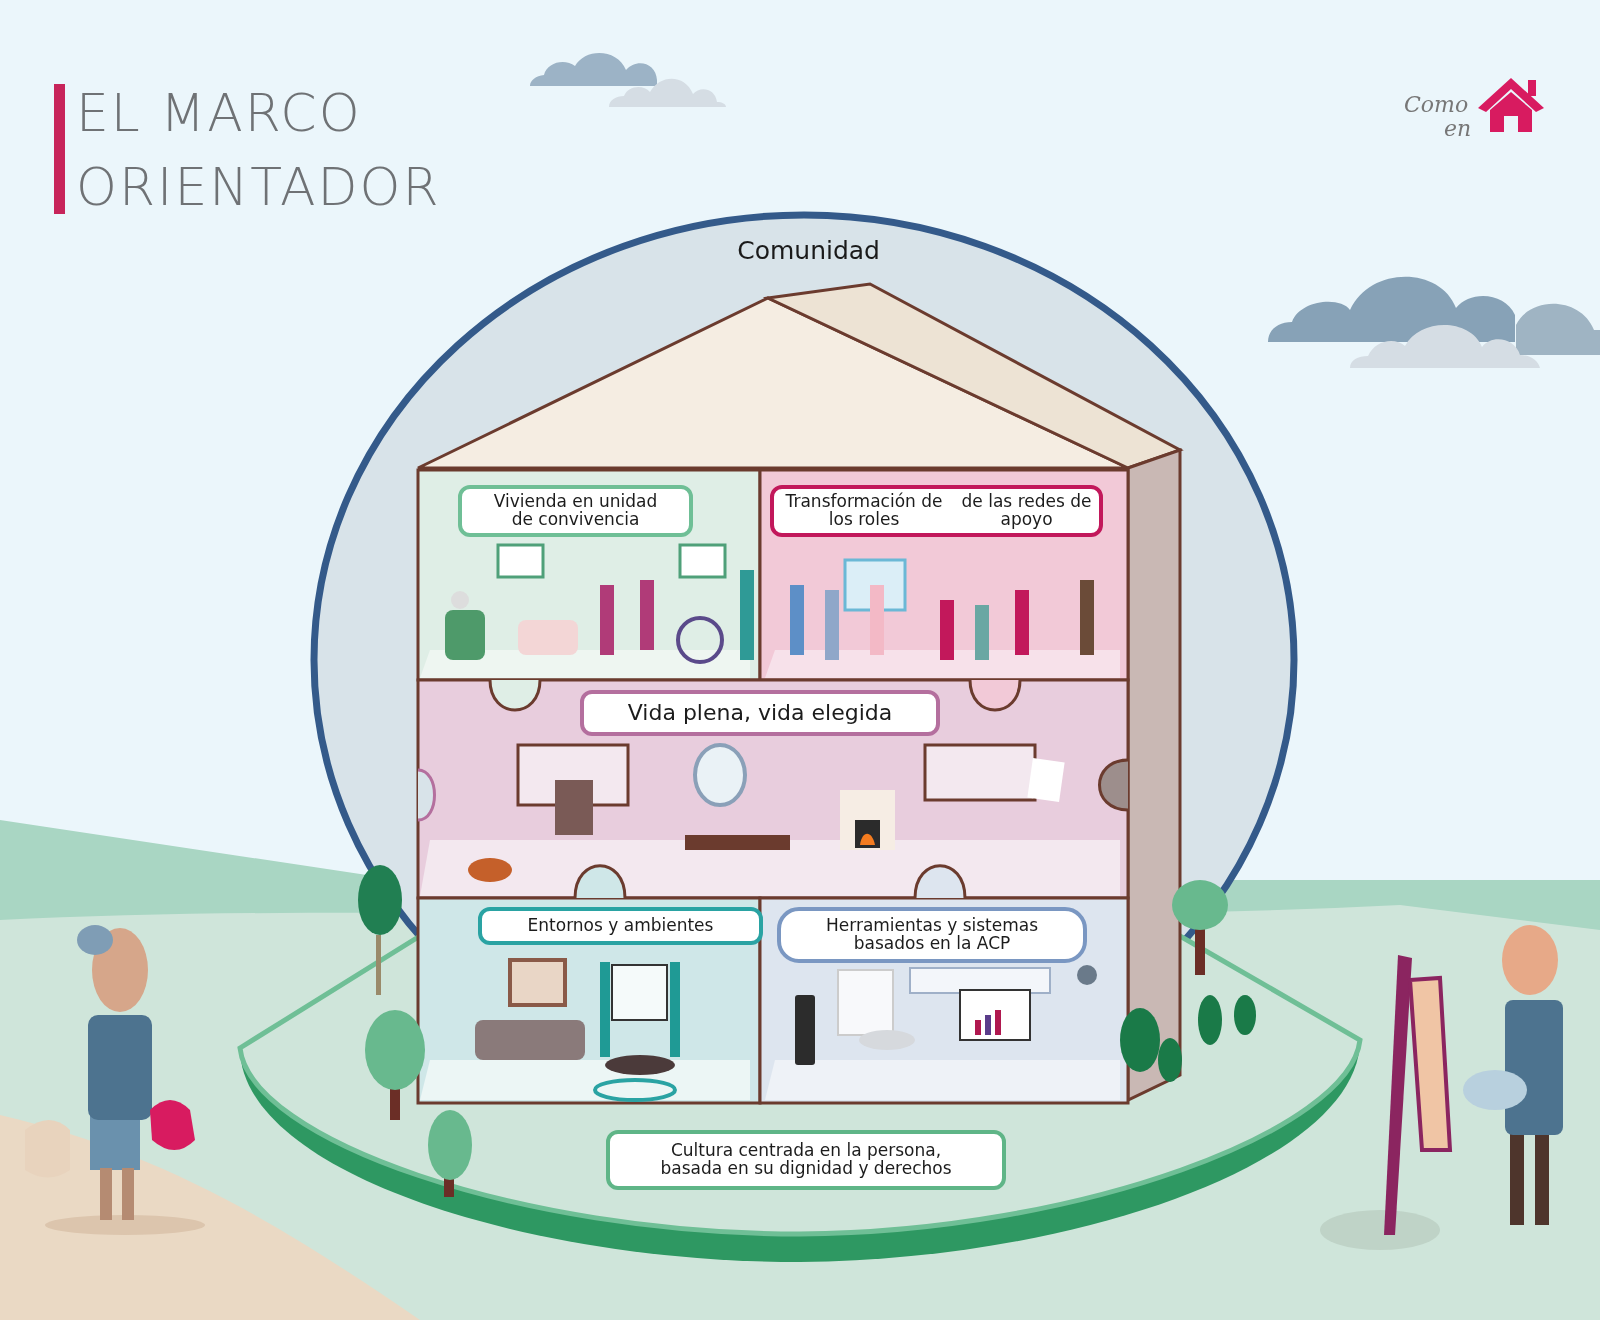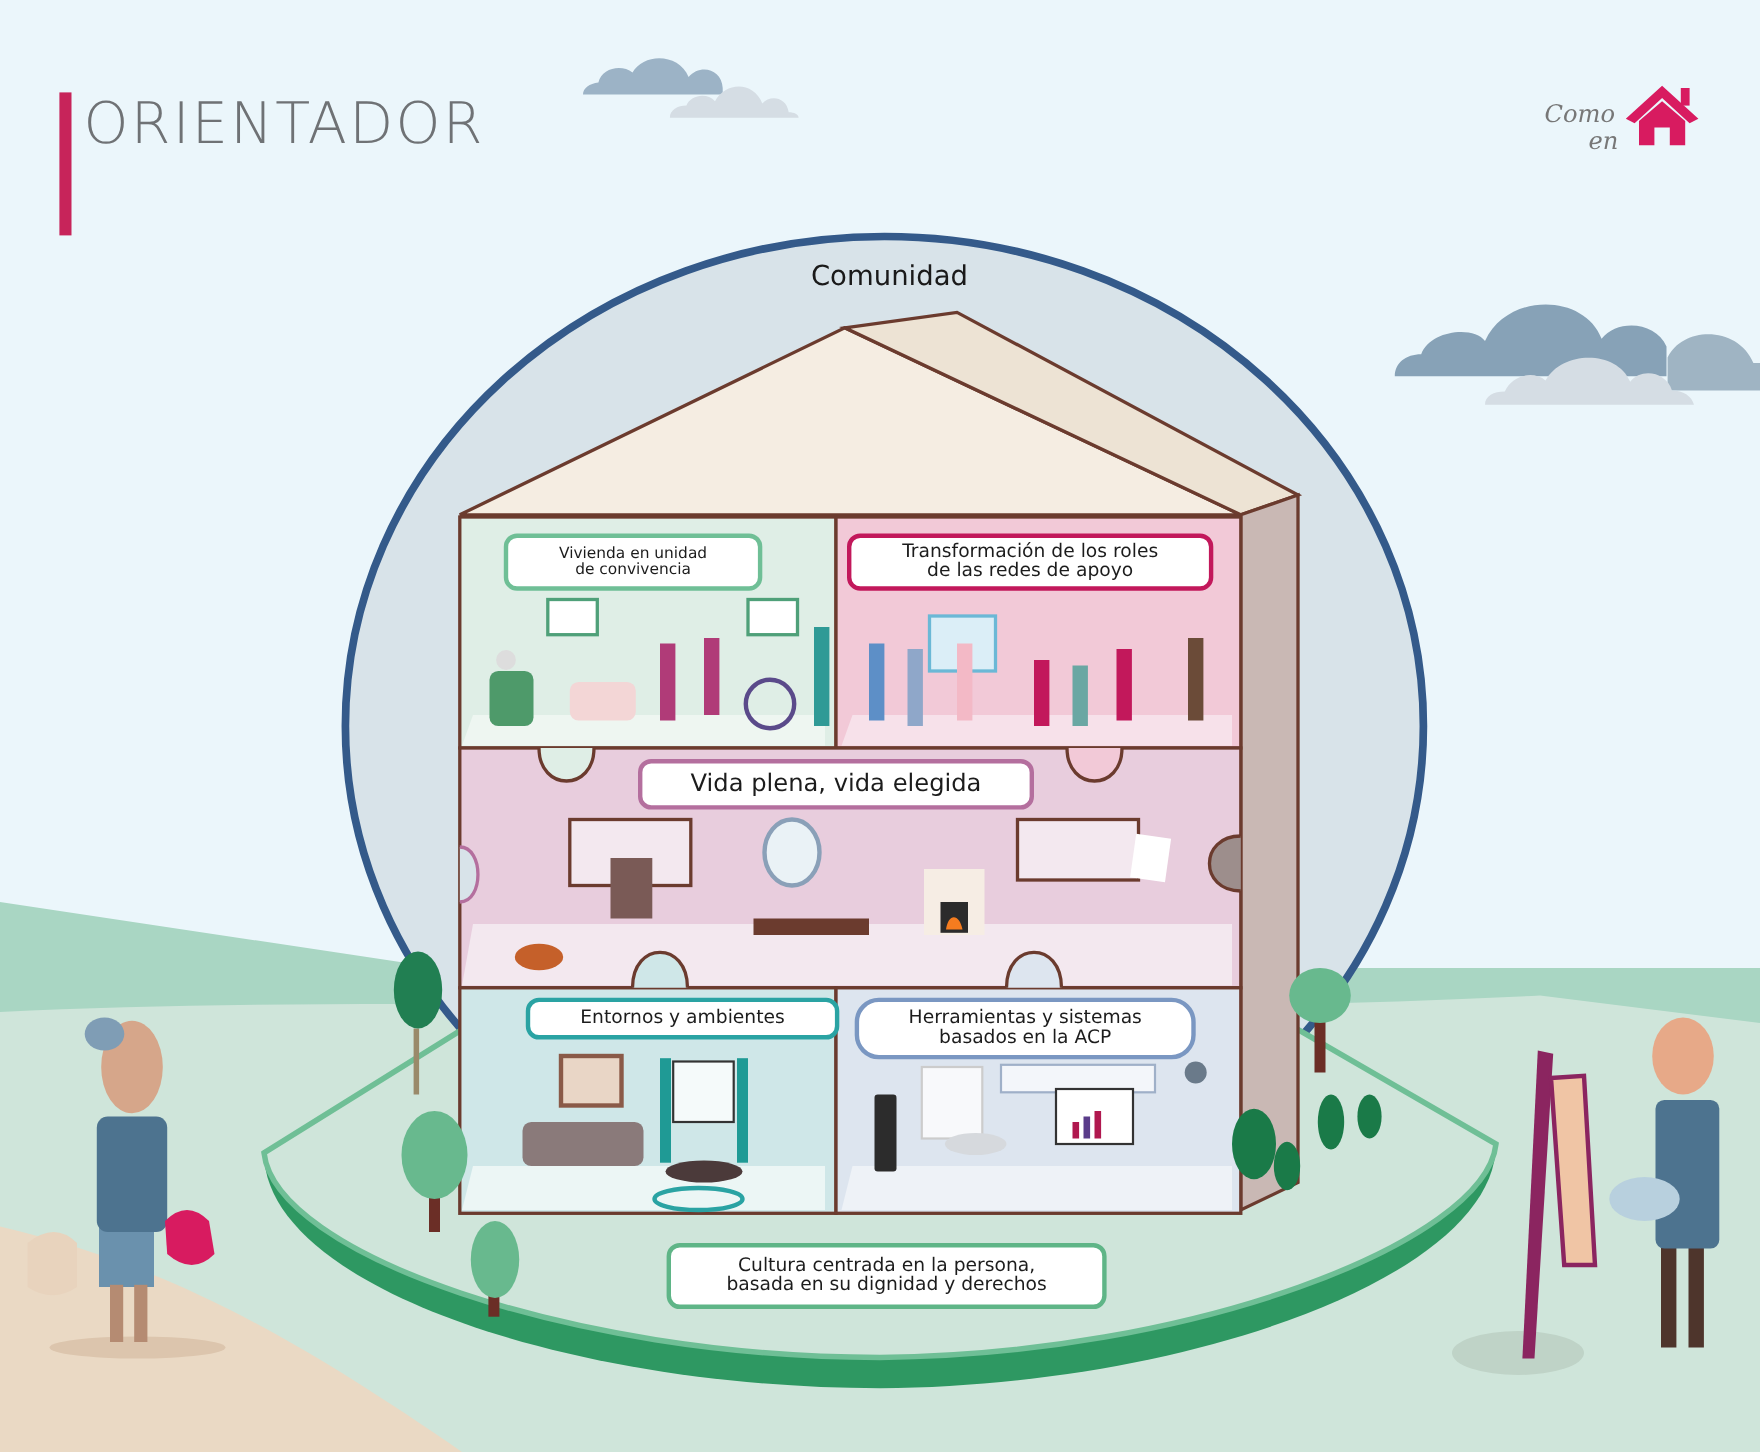--- a/index.html
+++ b/index.html
@@ -188,40 +188,41 @@
     <rect x="1510" y="1130" width="14" height="95" fill="#4e352c"></rect>
     <rect x="1535" y="1130" width="14" height="95" fill="#4e352c"></rect>
     <rect x="1505" y="1000" width="58" height="135" rx="8" fill="#4d738f"></rect>
     <ellipse cx="1530" cy="960" rx="28" ry="35" fill="#e7a988"></ellipse>
     <ellipse cx="1495" cy="1090" rx="32" ry="20" fill="#b8d0de"></ellipse>
   </g>
 </svg>
 
 <div class="title-bar"></div>
 <div class="title">
+  <span>EL MARCO</span>
   <span>ORIENTADOR</span>
 </div>
 
 <div class="logo">
   <span class="logo-text" style="left:-16px; top:22px;">Como</span>
   <span class="logo-text" style="left:24px; top:46px;">en</span>
   <svg style="left:56px; top:4px;" width="70" height="60" viewBox="0 0 70 60">
     <polygon points="35,4 2,34 10,38 35,15 60,38 68,34" fill="#d81b60"></polygon>
     <rect x="52" y="6" width="8" height="16" fill="#d81b60"></rect>
     <path d="M14,36 L35,18 L56,36 L56,58 L42,58 L42,42 L28,42 L28,58 L14,58 Z" fill="#d81b60"></path>
   </svg>
 </div>
 
 <div class="community-label">Comunidad</div>
 
-<div class="label-box" style="left:458px; top:485px; width:235px; height:52px; border-color:#6fbf96; font-size:14px; flex-direction:column;">
+<div class="label-box" style="left:458px; top:485px; width:235px; height:52px; border-color:#6fbf96; font-size:17px; flex-direction:column;">
   <span>Vivienda en unidad</span>
   <span>de convivencia</span>
 </div>
-<div class="label-box" style="left:770px; top:485px; width:333px; height:52px; border-color:#c2185b; font-size:17px; flex-direction:column;">
+<div class="label-box" style="left:770px; top:485px; width:333px; height:52px; border-color:#c2185b; font-size:17px; flex-direction:row;">
   <span>Transformación de los roles</span>
   <span>de las redes de apoyo</span>
 </div>
 <div class="label-box" style="left:580px; top:690px; width:360px; height:46px; border-color:#b46f9e; font-size:22px;">
   <span>Vida plena, vida elegida</span>
 </div>
 <div class="label-box" style="left:442px; top:907px; width:285px; height:38px; border-color:#2aa3a3; font-size:17px;margin-left:36px;">
   <span>Entornos y ambientes</span>
 </div>
 <div class="label-box" style="left:777px; top:907px; width:310px; height:56px; border-color:#7a97c2; font-size:17px; flex-direction:column;border-radius:22px;">

